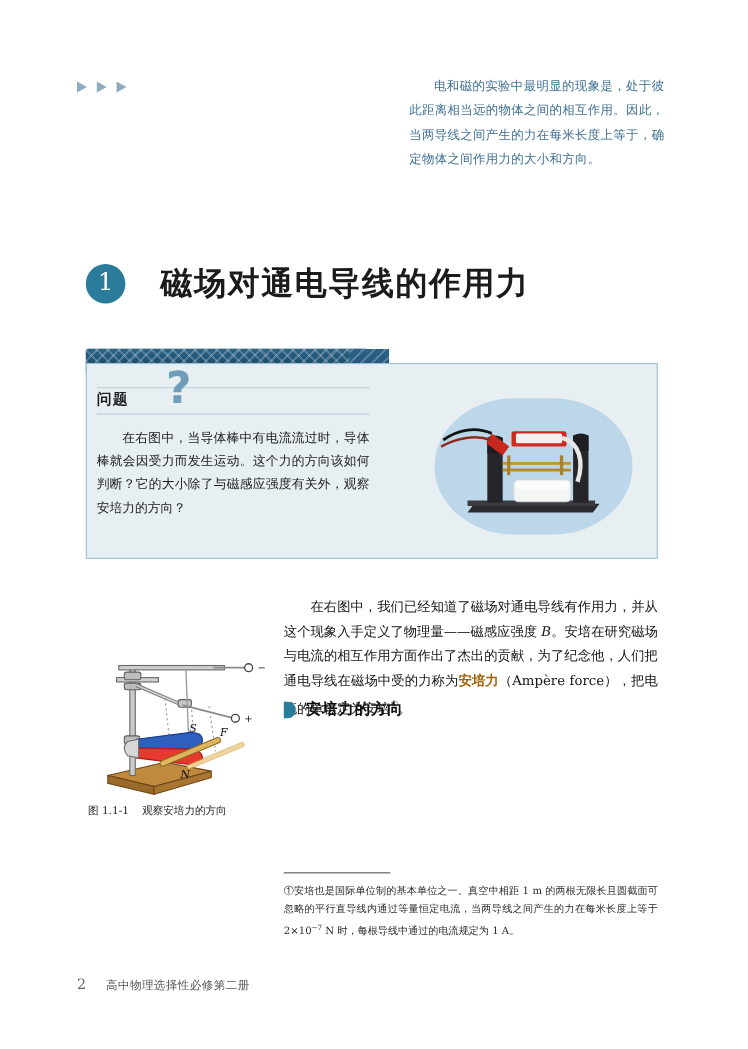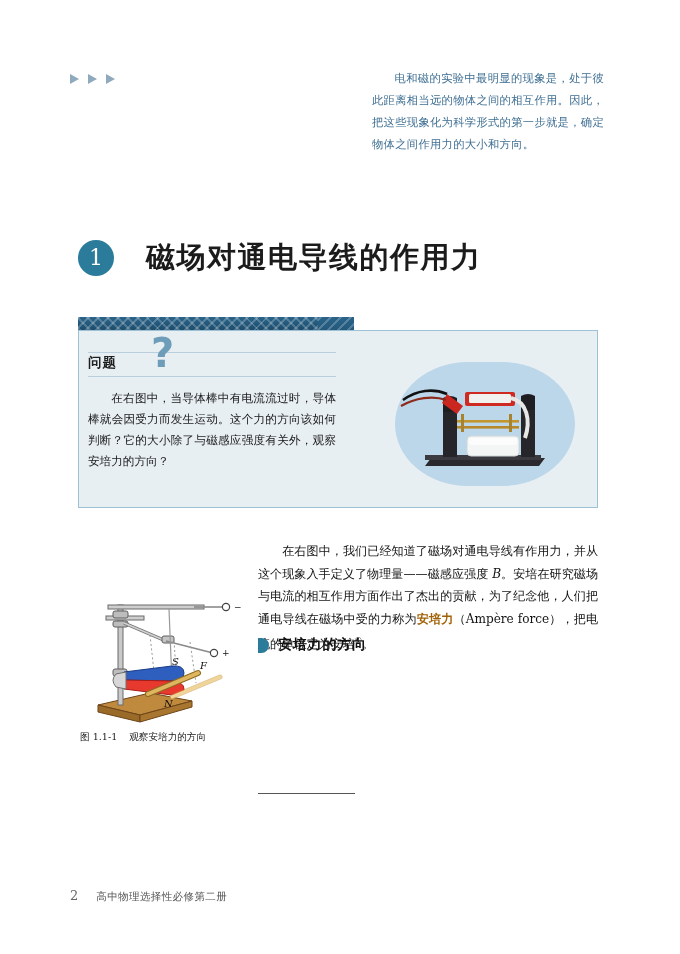--- a/index.html
+++ b/index.html
@@ -157,21 +157,21 @@
 
 <div class="page">
 
   <div class="tri-row">
     <span class="tri"></span>
     <span class="tri"></span>
     <span class="tri"></span>
   </div>
 
   <div class="epigraph">
-    <p>电和磁的实验中最明显的现象是，处于彼此距离相当远的物体之间的相互作用。因此，把这些现象化为科学形式的第一步就是，确定物体之间作用力的大小和方向。</p>
+    <p>电和磁的实验中最明显的现象是，处于彼此距离相当远的物体之间的相互作用。因此，当两导线之间产生的力在每米长度上等于，确定物体之间作用力的大小和方向。</p>
   </div>
 
   <div class="title-row">
     <div class="num-badge">1</div>
     <div class="title-text">磁场对通电导线的作用力</div>
   </div>
 
   <div class="qband">
       <i class="zig"></i>
     </div>
@@ -292,19 +292,22 @@
       <text x="84" y="122" font-family="DejaVu Serif, serif" font-style="italic" font-size="10" fill="#111">N</text>
       <text x="120" y="84" font-family="DejaVu Serif, serif" font-style="italic" font-size="10" fill="#111">F</text>
     </svg>
   </div>
 
   <div class="fig-cap">
     <span>图 1.1-1</span><span class="gap"></span><span>观察安培力的方向</span>
   </div>
 
   <div class="fn-rule"></div>
+  <div class="footnote">
+    <p><span>①</span><span>安培也是国际单位制的基本单位之一。真空中相距 1 m 的两根无限长且圆截面可忽略的平行直导线内通过等量恒定电流，当两导线之间产生的力在每米长度上等于 2×10</span><sup>−7</sup><span> N 时，每根导线中通过的电流规定为 1 A。</span></p>
+  </div>
 
   <div class="footer">
     <span class="pg-no">2</span>
     <span class="pg-title">高中物理选择性必修第二册</span>
   </div>
 
 </div>
 
 </body></html>

